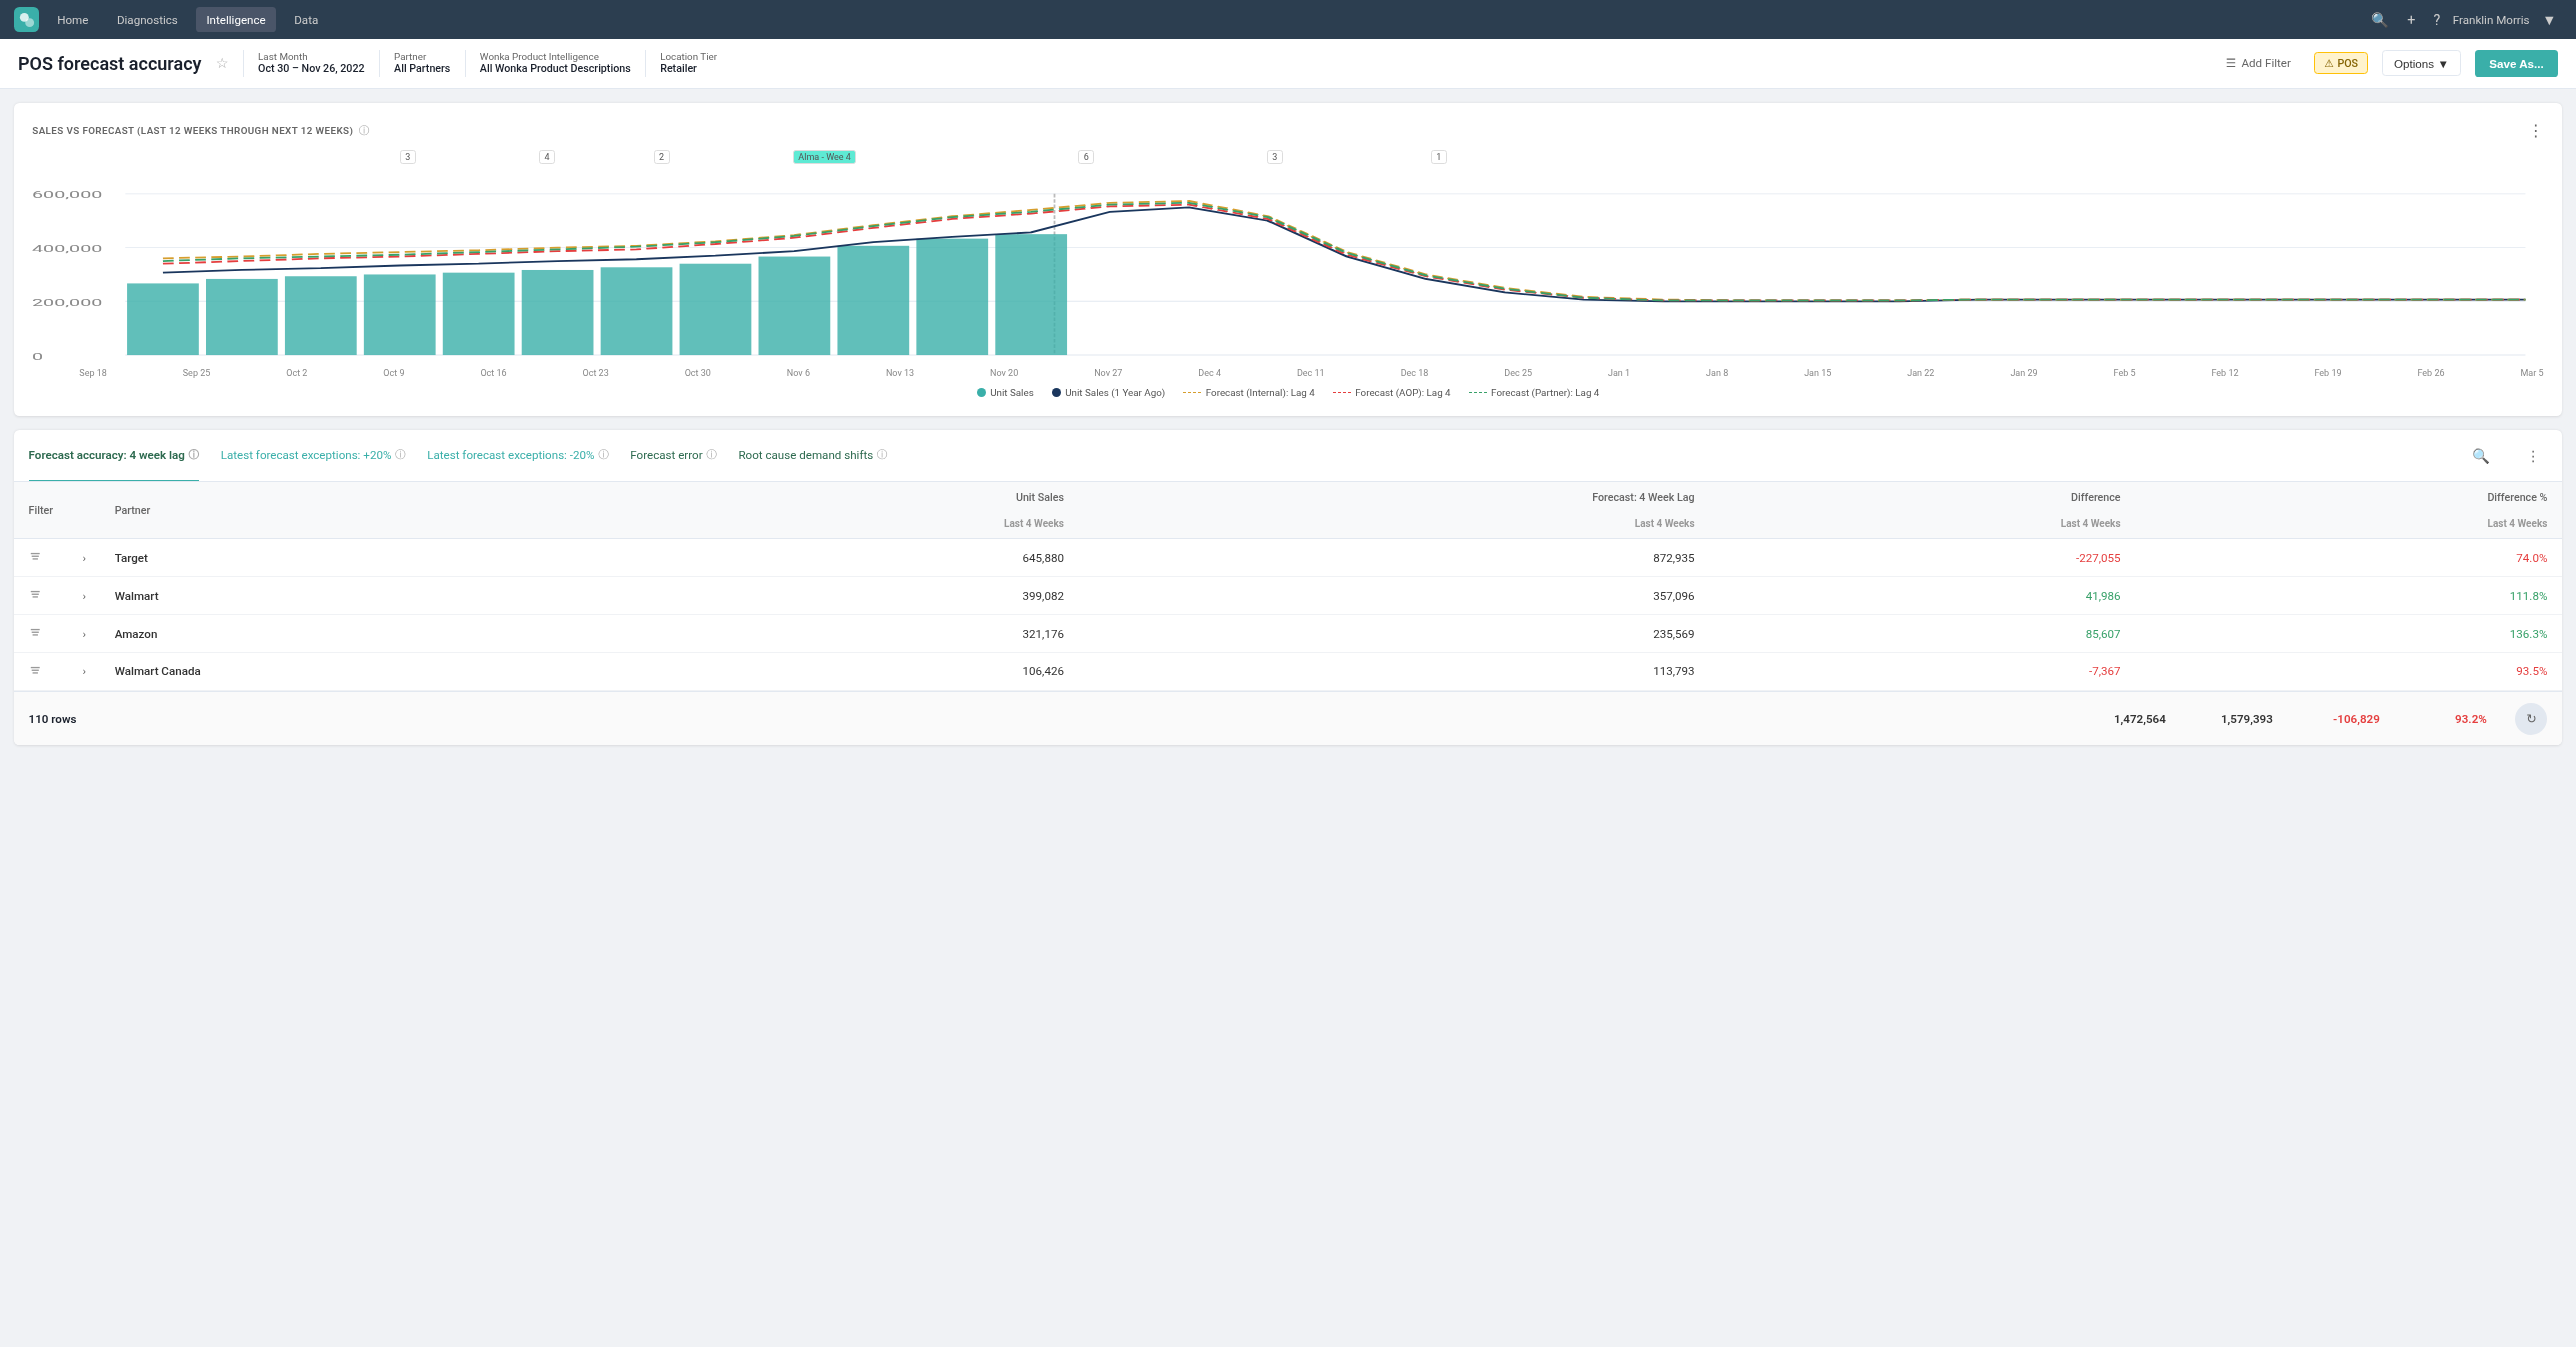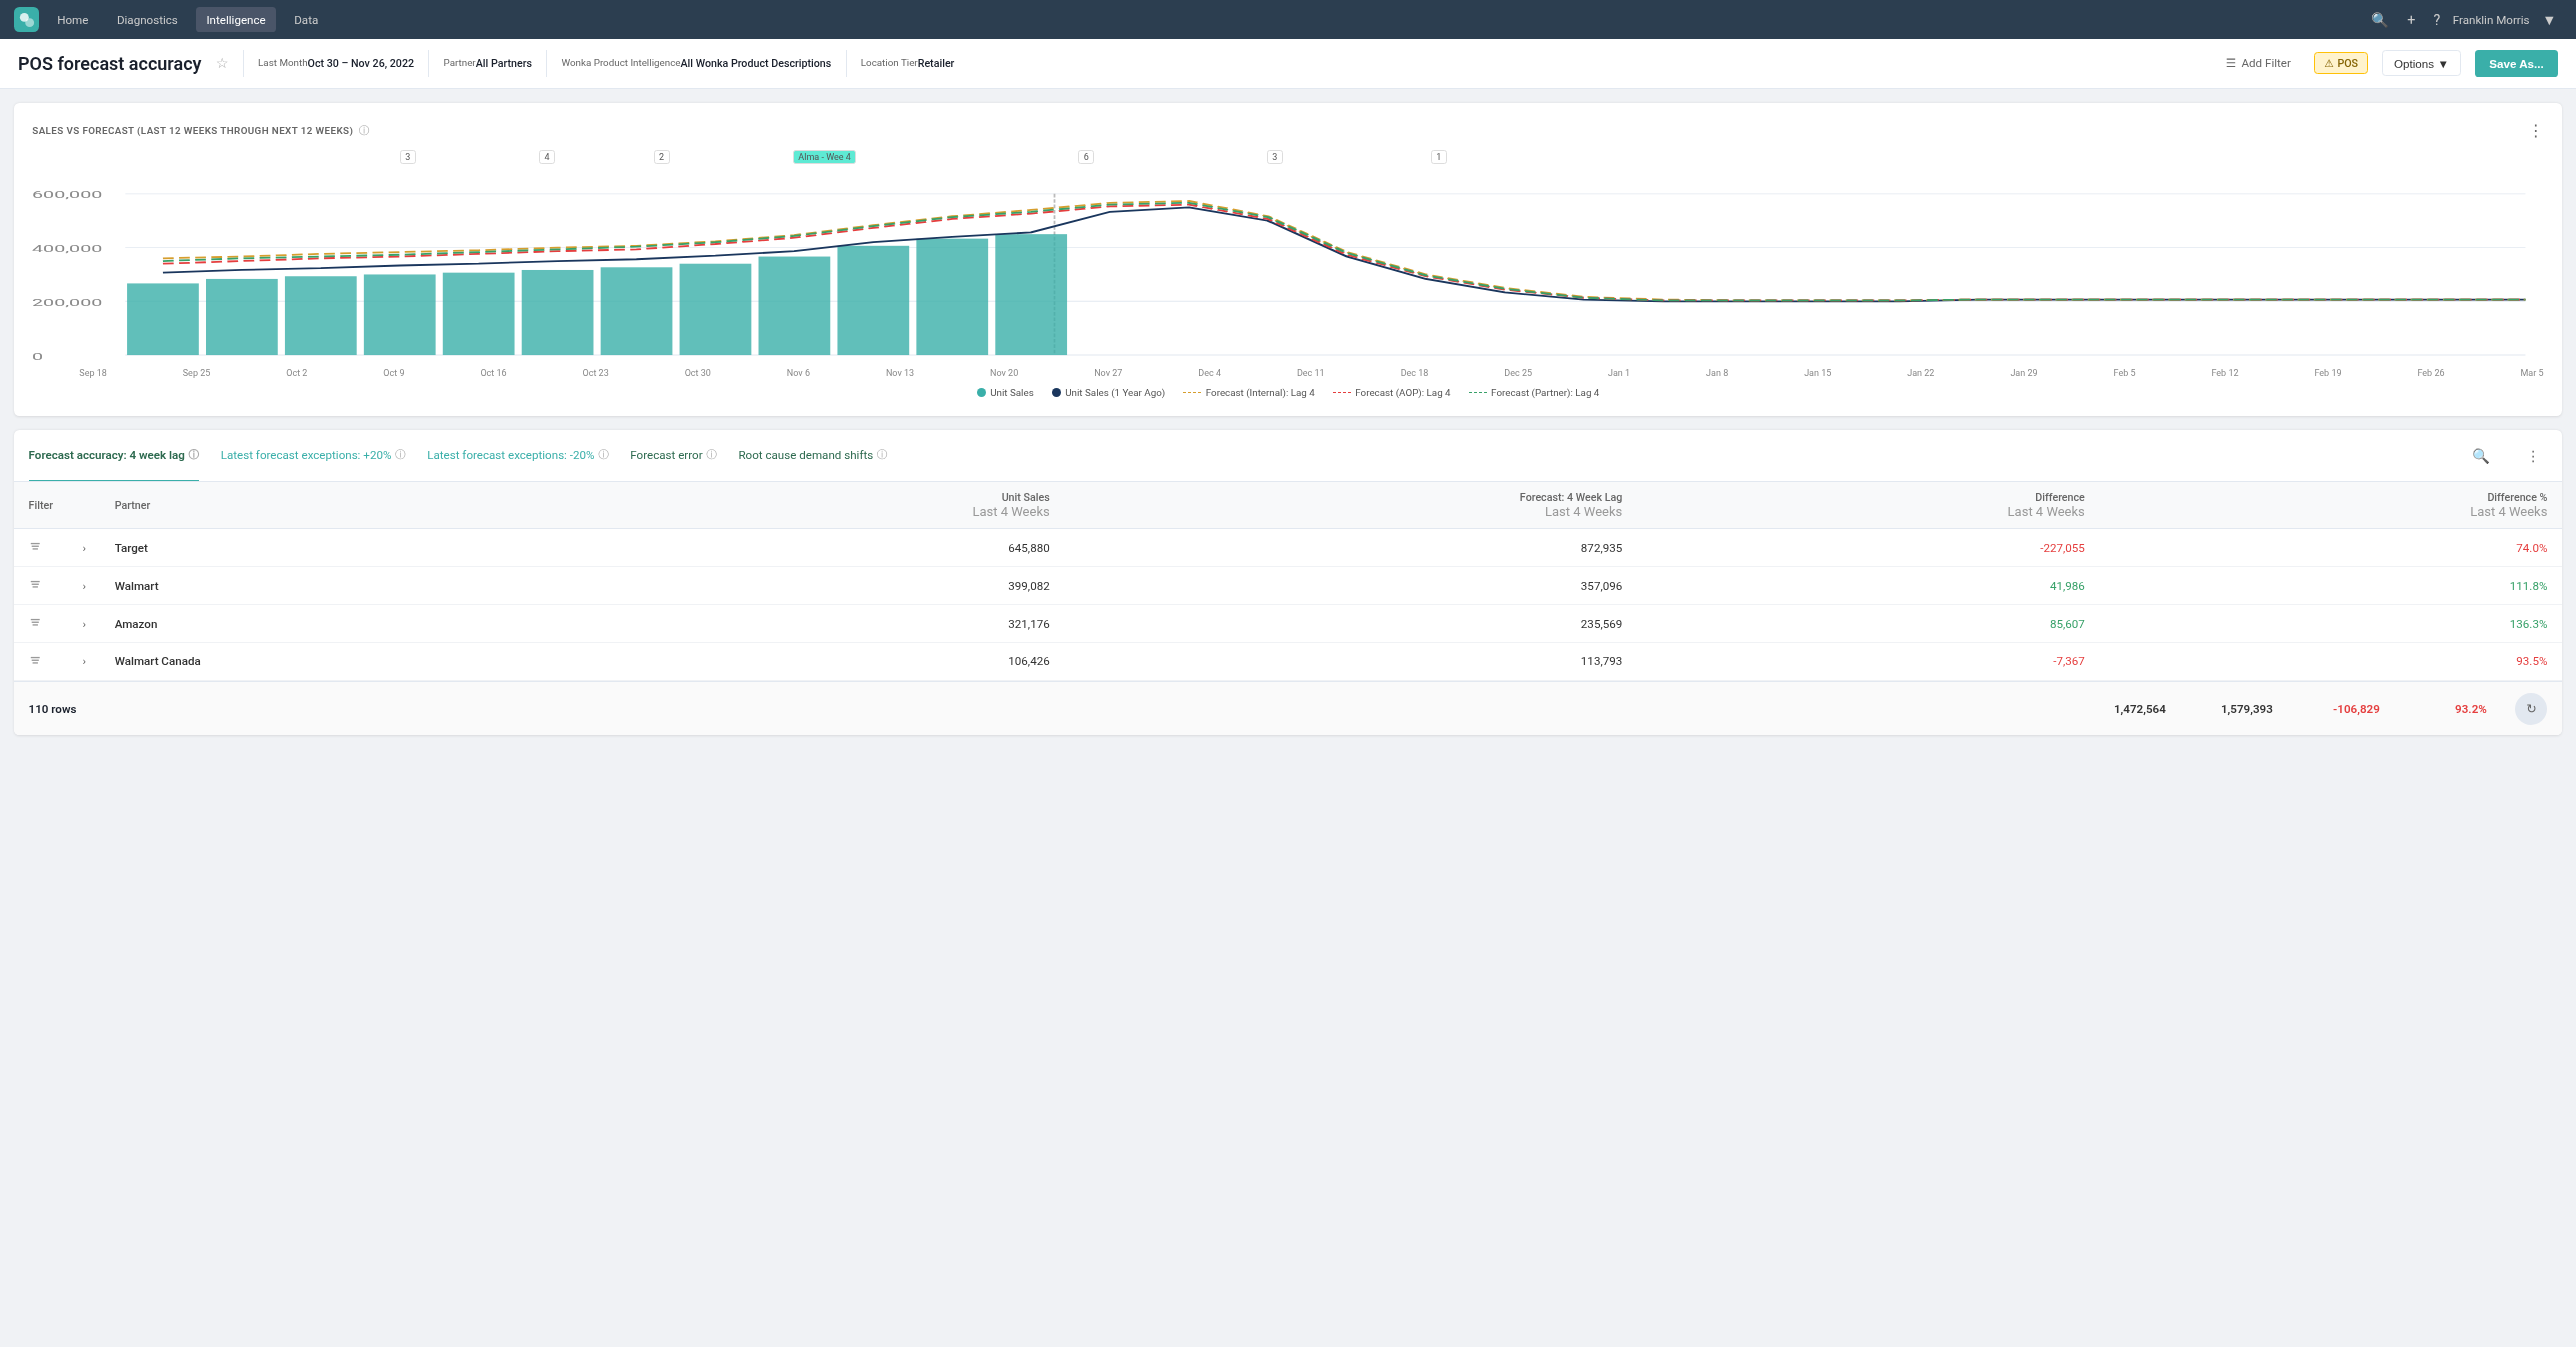--- a/index.html
+++ b/index.html
@@ -11,21 +11,21 @@
     .nav-item { color: #ccc; padding: 5.4px 10.7px; border-radius: 3.6px; cursor: pointer; font-size: 11.6px; }
     .nav-item.active { background: #4a5568; color: white; }
     .nav-spacer { flex: 1; }
     .nav-icon { color: #ccc; padding: 5.4px; cursor: pointer; font-size: 14.3px; }
     .nav-user { color: #ccc; font-size: 11.6px; cursor: pointer; }
 
     
     .header-bar { background: white; border-bottom: 0.9px solid #e2e8f0; padding: 10.7px 18px; display: flex; align-items: center; gap: 14.3px; }
     .page-title { font-size: 18px; font-weight: 600; color: #1a202c; }
     .star-icon { color: #aaa; cursor: pointer; font-size: 14.3px; }
-    .filter-chip { display: flex; flex-direction: row; }
+    .filter-chip { display: flex; flex-direction: column; }
     .filter-chip-label { font-size: 9.8px; color: #666; }
     .filter-chip-value { font-size: 10.7px; color: #1a202c; font-weight: 500; }
     .divider-v { width: 0.9px; height: 27px; background: #e2e8f0; }
     .header-spacer { flex: 1; }
     .add-filter-btn { display: flex; align-items: center; gap: 5.4px; color: #666; cursor: pointer; font-size: 11.6px; padding: 5.4px 9px; border-radius: 3.6px; }
     .pos-badge { display: flex; align-items: center; gap: 3.6px; background: #fff3cd; border: 0.9px solid #ffc107; border-radius: 3.6px; padding: 3.6px 9px; color: #856404; font-size: 10.7px; font-weight: 500; }
     .options-btn { display: flex; align-items: center; gap: 3.6px; border: 0.9px solid #e2e8f0; border-radius: 3.6px; padding: 5.4px 10.7px; background: white; cursor: pointer; font-size: 11.6px; color: #333; }
     .save-btn { background: #3aafa9; color: white; border: none; border-radius: 3.6px; padding: 7.2px 14.3px; cursor: pointer; font-size: 11.6px; font-weight: 700; }
 
     
@@ -53,21 +53,21 @@
     .tab-item.active { color: #2d6a4f; border-bottom-color: #3aafa9; font-weight: 600; }
     .tab-item.green { color: #3aafa9; }
     .tab-item.teal { color: #2d6a4f; }
     .tab-spacer { flex: 1; }
     .tab-icon-btn { color: #666; cursor: pointer; font-size: 14.3px; padding: 7.2px; }
 
     .table-container { overflow-x: auto; }
     table { width: 100%; border-collapse: collapse; }
     thead th { background: #f8f9fa; font-size: 10.7px; color: #666; font-weight: 500; padding: 9px 14.3px; text-align: right; border-bottom: 0.9px solid #e2e8f0; }
     thead th:first-child, thead th:nth-child(2), thead th:nth-child(3) { text-align: left; }
-    .th-sub { font-size: 13px; color: #999; font-weight: 400; }
+    .th-sub { font-size: 10px; color: #999; font-weight: 700; margin-top: 14px; }
 
     tbody tr { border-bottom: 0.9px solid #f0f2f5; }
     tbody td { padding: 10.7px 14.3px; font-size: 11.6px; text-align: right; }
     tbody td:first-child, tbody td:nth-child(2), tbody td:nth-child(3) { text-align: left; }
     .filter-icon-cell { color: #aaa; cursor: pointer; }
     .partner-name { font-weight: 500; }
     .diff-negative { color: #e53e3e; }
     .diff-positive { color: #38a169; }
     .pct-negative { color: #e53e3e; }
     .pct-positive { color: #38a169; }

